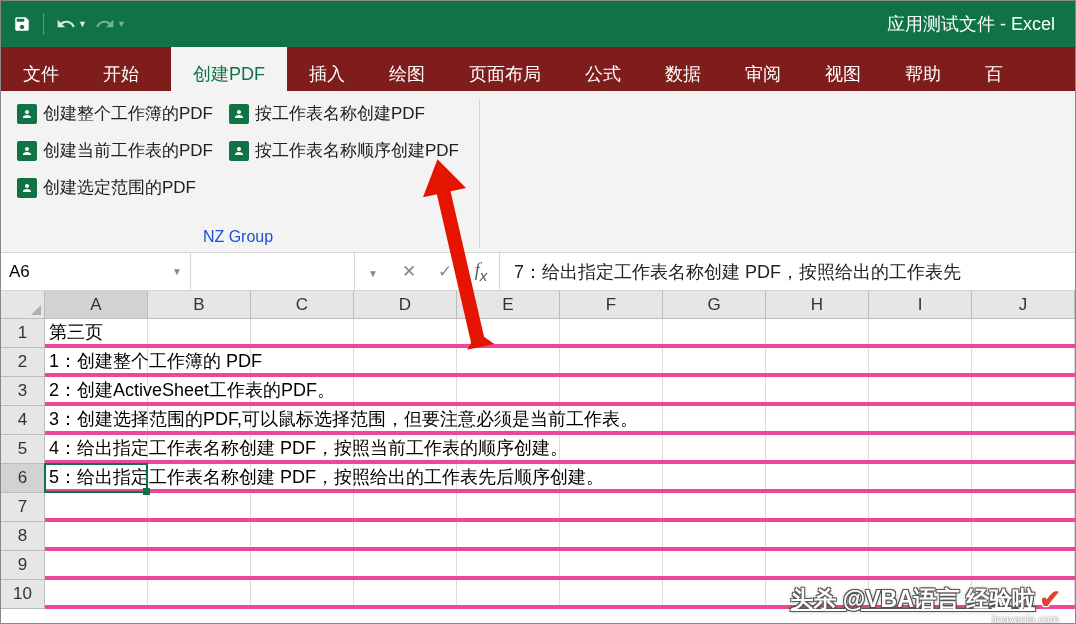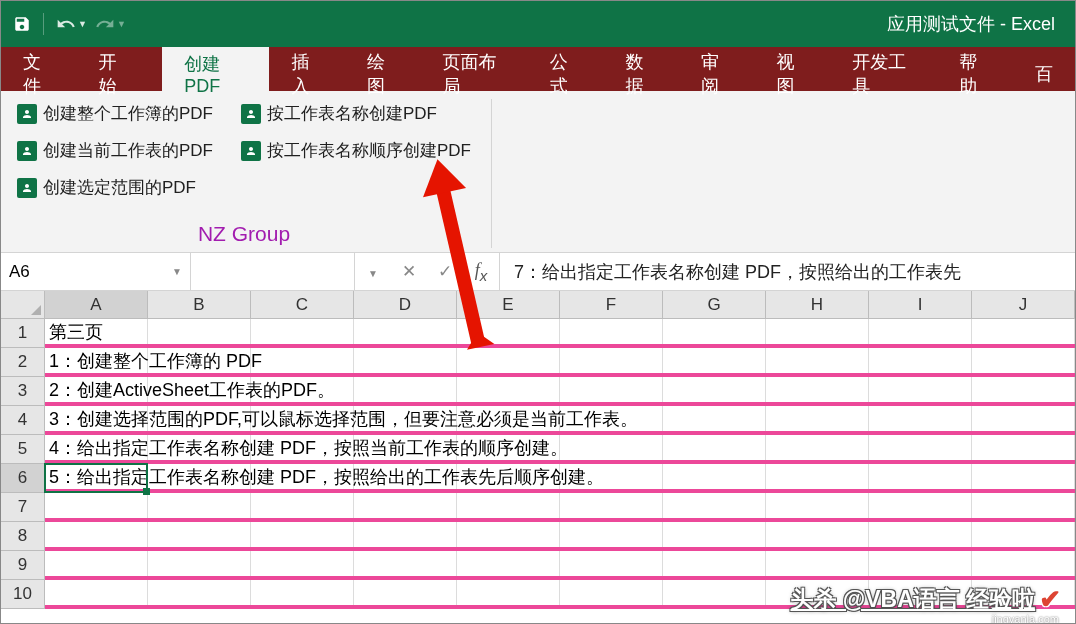--- a/index.html
+++ b/index.html
@@ -49,34 +49,34 @@
     padding: 8px 14px 4px 14px;
     height: 162px;
     display:flex;
   }
   .ribbon-group {
     display:flex; flex-direction:column; height:100%;
     border-right: 1px solid #d4d4d4;
     padding-right: 18px;
     position:relative;
   }
-  .rib-row { display:flex; gap:24px; margin-bottom:8px;align-items:flex-end;}
+  .rib-row { display:flex; gap:12px; margin-bottom:8px;align-items:flex-end;}
   .rib-btn {
     display:flex; align-items:center; gap:6px;
     color:#202020; font-size:17px;
     padding: 3px 2px;
     cursor: pointer;
   }
   .pdf-icn {
     width:20px; height:20px; background:#0f7346; border-radius:2px;
     display:flex; align-items:center; justify-content:center;
     flex-shrink:0;
   }
   .pdf-icn svg { width:12px; height:12px; }
-  .group-label { text-align:center; font-size:21px; color:#a21caf; margin-top:auto; padding-bottom:2px;}
+  .group-label { text-align:center; font-size:16px; color:#1d4ed8; margin-top:auto; padding-bottom:2px;}
 
   .formula-row {
     display:flex; align-items:center; height:38px;
     border-bottom:1px solid #d4d4d4;
     background:#fff;
   }
   .name-box {
     width:190px; height:100%; border-right:1px solid #d4d4d4;
     display:flex; align-items:center; padding:0 8px; font-size:17px;
   }
@@ -154,21 +154,20 @@
   <div class="tab file">文件</div>
   <div class="tab">开始</div>
   <div class="tab active">创建PDF</div>
   <div class="tab">插入</div>
   <div class="tab">绘图</div>
   <div class="tab">页面布局</div>
   <div class="tab">公式</div>
   <div class="tab">数据</div>
   <div class="tab">审阅</div>
   <div class="tab">视图</div>
-  <div class="tab">开发工具</div>
   <div class="tab">帮助</div>
   <div class="tab">百</div>
 </div>
 
 <div class="ribbon">
   <div class="ribbon-group">
     <div class="rib-row">
       <div class="rib-btn">
         <span class="pdf-icn">
             <svg viewBox="0 0 24 24">

